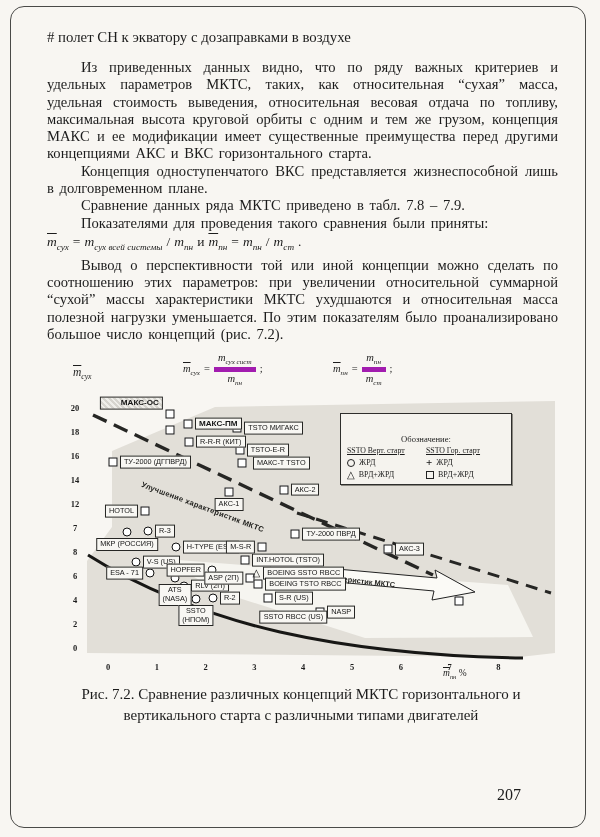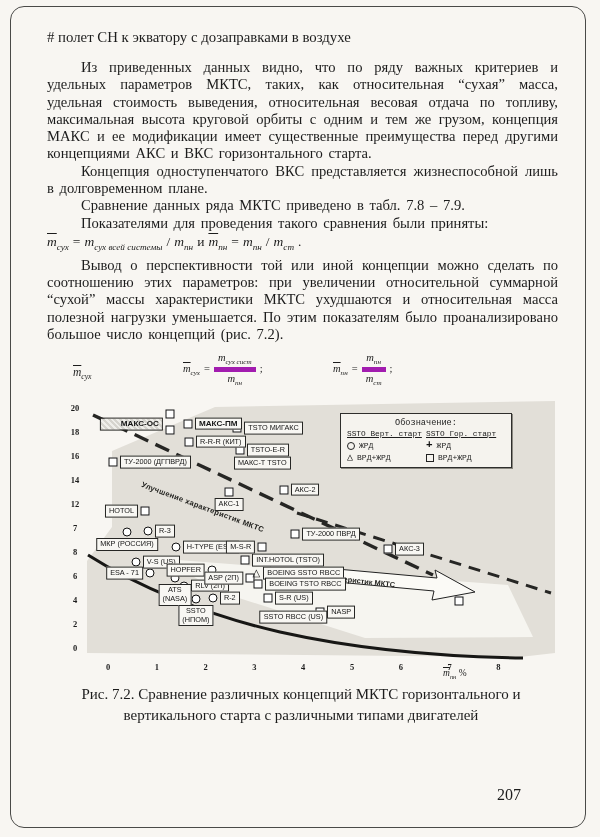--- a/index.html
+++ b/index.html
@@ -54,21 +54,21 @@
     padding:1px 3px;white-space:pre-line;text-align:center;z-index:6;
   }
   .cbox.bold{font-weight:bold;font-size:8.1px;border-width:1.3px;}
   .cbox.hatch{
     font-weight:bold;font-size:8.1px;border-width:1.3px;
     background:repeating-linear-gradient(45deg,#d6d4ce 0 2px,#efeeea 2px 4px);
   }
   #legend{
     position:absolute;left:275px;top:28px;width:158px;z-index:7;
     background:#f5f3ee;border:1.5px solid #2e2e2c;
-    font-family:Liberation Mono, monospace;padding:4px 6px 5px;
+    font-family:Liberation Serif, serif;padding:20px 6px 5px;
     box-shadow:1px 1px 0 #8a8880;
   }
   .ltitle{text-align:center;font-size:8.6px;margin-bottom:2px;}
   #legend-cols{display:flex;}
   .lcol{flex:1;}
   .lhead{font-size:7.8px;text-decoration:underline;white-space:nowrap;margin-bottom:3px;}
   .litem{display:flex;align-items:center;gap:4px;margin-top:3px;font-size:8px;}
   .lmk{display:inline-block;box-sizing:border-box;flex:0 0 auto;}
   .lmk.circle{width:8px;height:8px;border:1.2px solid #222;border-radius:50%;background:#f5f3ee;}
   .lmk.square{width:8px;height:8px;border:1.2px solid #222;background:#f5f3ee;}
@@ -115,31 +115,31 @@
       <line x1="232" y1="128" x2="486" y2="208" stroke="#262624" stroke-width="3" stroke-dasharray="12 8"></line>
       <path d="M23,170 C70,200 140,230 215,247 C300,266 390,272 458,273" stroke="#171715" stroke-width="3" fill="none"></path>
       <path d="M205,178 L372,193 L370,185 L410,207 L367,215 L369,206 L207,191 Z" fill="#fbfaf6" stroke="#222" stroke-width="1"></path>
       <text x="212" y="189" transform="rotate(6.5 212 189)" font-size="7.4" font-family="Liberation Sans, sans-serif" font-weight="bold" fill="#22221f">Улучшение характеристик МКТС</text>
     </svg>
 
     <div class="band-note">Улучшение характеристик МКТС</div>
 
     <div id="point-layer">
         <span class="mk square" style="left: 104.976px; top: 29px;"></span>
-        <div class="cbox hatch" style="left: 97.976px; top: 39px; transform: translate(-100%, -50%); padding-left: 20px;">МАКС-ОС</div>
+        <div class="cbox hatch" style="left: 97.976px; top: 18px; transform: translate(-100%, -50%); padding-left: 20px;">МАКС-ОС</div>
         <span class="mk square" style="left: 123.032px; top: 38.6px;"></span>
         <div class="cbox bold" style="left: 130.032px; top: 38.6px; transform: translateY(-50%);">МАКС-ПМ</div>
         <span class="mk square" style="left: 172.32px; top: 43.4px;"></span>
         <div class="cbox" style="left: 179.32px; top: 43.4px; transform: translateY(-50%);">TSTO МИГАКС</div>
         <span class="mk square" style="left: 124.008px; top: 56.6px;"></span>
         <div class="cbox" style="left: 131.008px; top: 56.6px; transform: translateY(-50%);">R-R-R (КИТ)</div>
         <span class="mk square" style="left: 174.76px; top: 65px;"></span>
         <div class="cbox" style="left: 181.76px; top: 65px; transform: translateY(-50%);">TSTO-E-R</div>
         <span class="mk square" style="left: 177.2px; top: 78.2px;"></span>
-        <div class="cbox" style="left: 169px; top: 78.2px; transform: translateY(-50%);">МАКС-Т TSTO</div>
+        <div class="cbox" style="left: 188px; top: 78.2px; transform: translateY(-50%);">МАКС-Т TSTO</div>
         <span class="mk square" style="left: 47.88px; top: 77px;"></span>
         <div class="cbox" style="left: 54.88px; top: 77px; transform: translateY(-50%);">ТУ-2000 (ДГПВРД)</div>
         <span class="mk square" style="left: 218.68px; top: 104.6px;"></span>
         <div class="cbox" style="left: 225.68px; top: 104.6px; transform: translateY(-50%);">АКС-2</div>
         <span class="mk square" style="left: 164.024px; top: 107px;"></span>
         <div class="cbox" style="left: 164.024px; top: 113px; transform: translateX(-50%);">АКС-1</div>
         <span class="mk square" style="left: 80.088px; top: 126.2px;"></span>
         <div class="cbox" style="left: 73.088px; top: 126.2px; transform: translate(-100%, -50%); text-align: right;">HOTOL</div>
         <span class="mk square" style="left: 230.392px; top: 149px;"></span>
         <div class="cbox" style="left: 237.392px; top: 149px; transform: translateY(-50%);">ТУ-2000 ПВРД</div>

